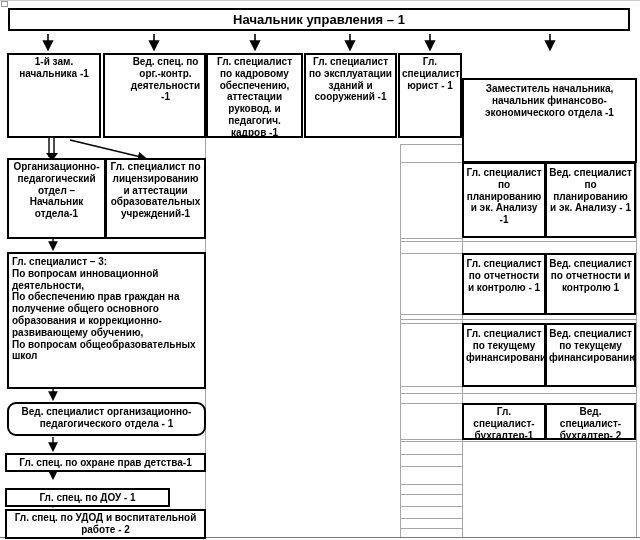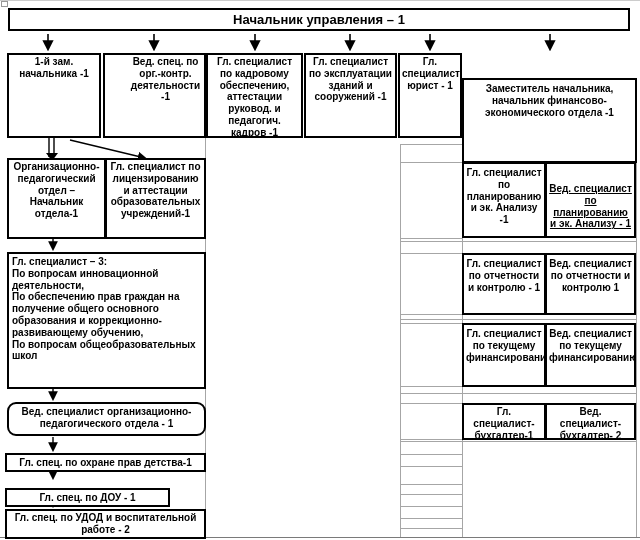--- a/index.html
+++ b/index.html
@@ -107,21 +107,21 @@
     <div>По обеспечению прав граждан на получение общего основного образования и коррекционно-развивающему обучению,</div>
     <div>По вопросам общеобразовательных школ</div>
   </div>
 
   <div class="box lbox" style="left:7px; top:401px; width:199px; height:34px; padding-top:2px;border-radius:9px;">Вед. специалист организационно-педагогического отдела - 1</div>
   <div class="box lbox" style="left:5px; top:452px; width:201px; height:19px; line-height:13px;">Гл. спец. по охране прав детства-1</div>
   <div class="box lbox" style="left:5px; top:487px; width:165px; height:19px; line-height:13px;">Гл. спец. по ДОУ - 1</div>
   <div class="box lbox" style="left:5px; top:508px; width:201px; height:30px;">Гл. спец. по УДОД и воспитательной работе - 2</div>
 
   <div class="box" style="left:462px; top:161px; width:84px; height:76px; padding-top:3px;">Гл. специалист по планированию и эк. Анализу -1</div>
-  <div class="box" style="left:545px; top:161px; width:91px; height:76px; padding-top:19px;text-decoration:underline;">Вед. специалист по планированию и эк. Анализу - 1</div>
+  <div class="box" style="left:545px; top:161px; width:91px; height:76px; padding-top:3px;">Вед. специалист по планированию и эк. Анализу - 1</div>
 
   <div class="box" style="left:462px; top:252px; width:84px; height:62px; padding-top:3px;">Гл. специалист по отчетности и контролю - 1</div>
   <div class="box" style="left:545px; top:252px; width:91px; height:62px; padding-top:3px;">Вед. специалист по отчетности и контролю 1</div>
 
   <div class="box" style="left:462px; top:322px; width:84px; height:64px; padding-top:3px;">Гл. специалист по текущему финансированию-1</div>
   <div class="box" style="left:545px; top:322px; width:91px; height:64px; padding-top:3px;">Вед. специалист по текущему финансированию-2</div>
 
   <div class="box" style="left:462px; top:402px; width:84px; height:37px;">Гл. специалист-бухгалтер-1</div>
   <div class="box" style="left:545px; top:402px; width:91px; height:37px;">Вед. специалист-бухгалтер- 2</div>
 

